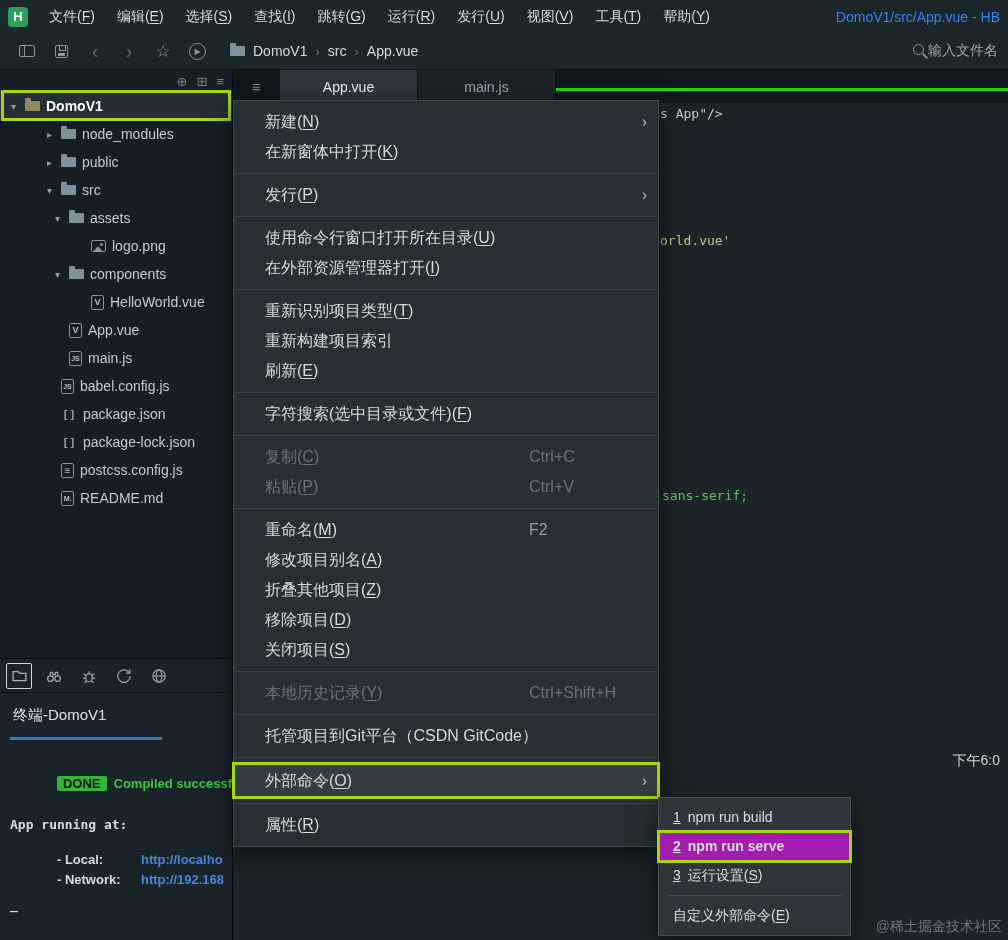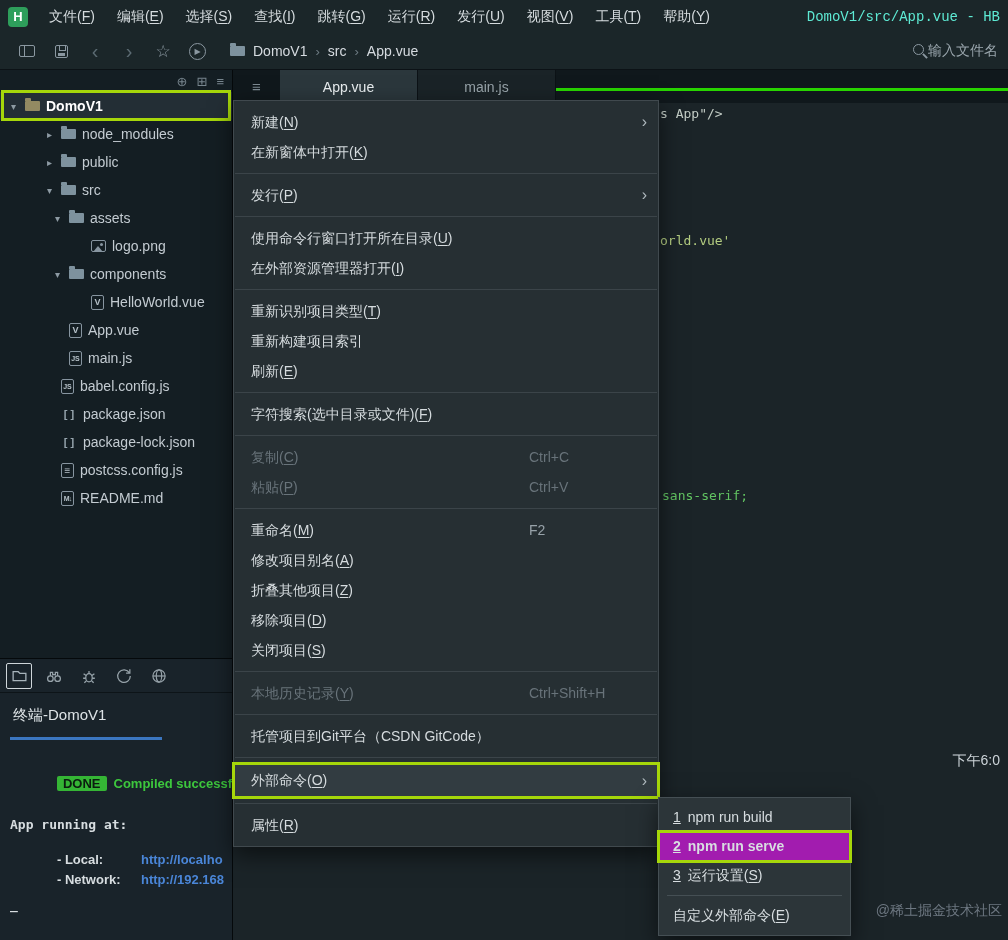--- a/index.html
+++ b/index.html
@@ -3,21 +3,21 @@
 <meta charset="utf-8">
 <style>
   html,body{margin:0;padding:0;background:#10181c;}
   *{box-sizing:border-box;font-family:"Liberation Sans","DejaVu Sans",sans-serif;}
   .stage{position:relative;width:1008px;height:940px;overflow:hidden;background:#1b2428;}
 
   
   .menubar{position:absolute;top:0;left:0;right:0;height:33px;background:#1b2629;display:flex;align-items:center;padding:0 8px;z-index:60;font-size:14px;color:#d5dbde;}
   .logo{width:20px;height:20px;border-radius:4px;background:#2e9e5b;color:#fff;font-weight:bold;font-size:13px;display:flex;align-items:center;justify-content:center;margin-right:10px;flex:none;}
   .mb-item{padding:0 11px;height:33px;line-height:33px;cursor:pointer;white-space:nowrap;}
-  .mb-title{margin-left:auto;color:#5eead4;white-space:nowrap;overflow:hidden;padding-left:10px;font-family:Liberation Mono, monospace;}
+  .mb-title{margin-left:auto;color:#3b82f6;white-space:nowrap;overflow:hidden;padding-left:10px;}
 
   
   .toolbar{position:absolute;top:33px;left:0;right:0;height:37px;background:#1b2629;border-bottom:1px solid #0c1216;display:flex;align-items:center;padding:0 10px;z-index:55;}
   .tb-icon{width:34px;height:30px;display:flex;align-items:center;justify-content:center;color:#8b98a1;cursor:pointer;flex:none;}
   .tb-glyph{font-size:20px;color:#5c6b73;line-height:1;}
   .tb-star{font-size:17px;color:#8b98a1;}
   .ic-panel{width:16px;height:12px;border:1px solid #8b98a1;border-radius:2px;position:relative;}
   .ic-panel::before{content:"";position:absolute;top:0;bottom:0;left:4px;width:1px;background:#8b98a1;}
   .ic-save{width:13px;height:13px;border:1px solid #8b98a1;border-radius:2px;position:relative;}
   .ic-save::before{content:"";position:absolute;top:0;left:3px;width:5px;height:4px;border:1px solid #8b98a1;border-top:none;}
@@ -64,21 +64,21 @@
   .tab.active{background:#2b373c;color:#e8edef;}
   .green-line{position:absolute;left:556px;top:88px;right:0;height:3px;background:#28d400;z-index:12;}
   .editor{position:absolute;left:233px;top:103px;right:0;bottom:0;background:#1b2428;}
   .frag{position:absolute;font-family:"DejaVu Sans Mono","Liberation Mono",monospace;font-size:13px;white-space:pre;z-index:15;}
   .frag1{left:660px;top:106px;color:#c3cdc6;}
   .frag2{left:660px;top:233px;color:#b3cc80;}
   .frag3{left:662px;top:488px;color:#62c462;}
 
   
   .cmenu{position:absolute;left:233px;top:100px;width:426px;background:#262f33;border:1px solid #40494e;box-shadow:0 8px 22px rgba(0,0,0,.55);padding:6px 0;z-index:40;}
-  .mi{position:relative;height:30px;line-height:30px;padding:0 30px 0 17px;font-size:14px;color:#d5dbde;white-space:nowrap;cursor:pointer;}
+  .mi{position:relative;height:30px;line-height:30px;padding:0 30px 0 31px;font-size:16px;color:#d5dbde;white-space:nowrap;cursor:pointer;}
   .mi.disabled{color:#68737a;cursor:default;}
   .mi .shortcut{position:absolute;left:295px;top:0;color:#97a2a9;}
   .mi.disabled .shortcut{color:#68737a;}
   .sub-arrow{position:absolute;right:11px;top:0;font-size:16px;color:#aeb8bd;}
   .sub-arrow::before{content:"›";}
   .mi.hl{outline:3px solid #a6d70a;outline-offset:-1px;background:#323c41;height:33px;line-height:33px;}
   .msep{height:1px;background:#3b4449;margin:6px 1px;}
 
   
   .smenu{position:absolute;left:658px;top:797px;width:193px;background:#2c3539;border:1px solid #454f54;box-shadow:0 8px 22px rgba(0,0,0,.55);padding:5px 0;z-index:50;}
@@ -94,21 +94,21 @@
   .picon.active{border:1px solid #cfd6da;border-radius:2px;}
   .term-tab{position:absolute;left:13px;top:47px;font-size:15px;color:#dde3e6;cursor:pointer;}
   .term-underline{position:absolute;left:10px;top:78px;width:152px;height:3px;background:#3b76c0;}
   .tline{position:absolute;left:10px;white-space:pre;font-family:"DejaVu Sans Mono","Liberation Mono",monospace;font-size:13px;font-weight:bold;color:#d7dde0;}
   .badge{display:inline-block;background:#35b535;color:#0c1c10;padding:0 6px;border-radius:2px;margin-right:7px;font-weight:bold;}
   .ok-green{color:#3dc73d;}
   .lab{display:inline-block;width:84px;}
   .url{color:#4a86d8;}
 
   .time{position:absolute;right:8px;top:752px;font-size:14px;color:#ccd3d8;z-index:18;white-space:nowrap;}
-  .watermark{position:absolute;right:6px;bottom:20px;font-size:14px;color:#6d7781;z-index:18;}
+  .watermark{position:absolute;right:6px;bottom:4px;font-size:14px;color:#6d7781;z-index:18;}
   u{text-underline-offset:2px;}
   svg{display:block;}
 </style>
 </head>
 <body>
 
 <div class="stage">
 
   <div class="menubar">
     <div class="logo">H</div>

